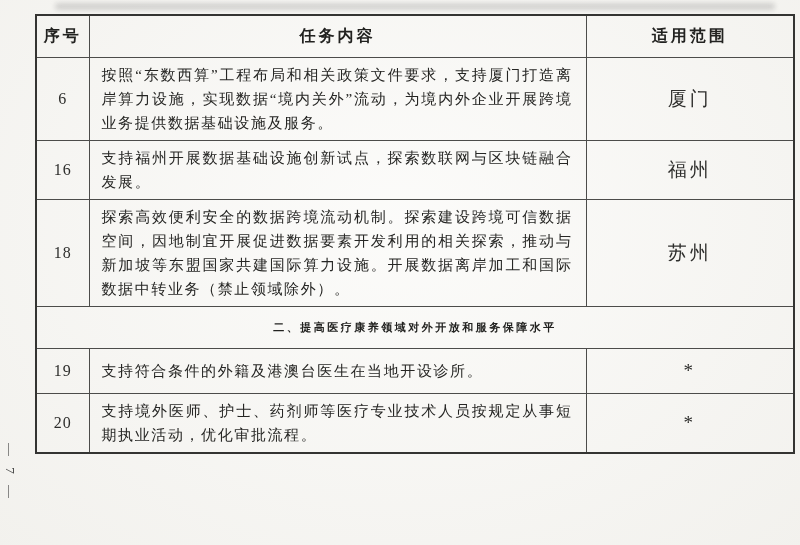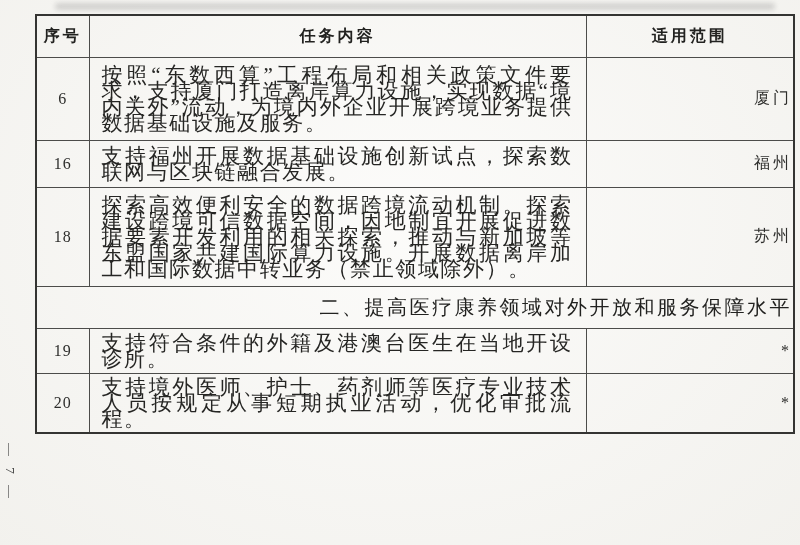--- a/index.html
+++ b/index.html
@@ -84,38 +84,38 @@
   td.no {
     text-align: center;
     vertical-align: middle;
     font-size: 16px;
     letter-spacing: 1px;
     color: #2e2e2c;
   }
   td.task {
     vertical-align: middle;
     text-align: justify;
-    font-size: 21px;
-    line-height: 16px;
+    font-size: 15px;
+    line-height: 24px;
     letter-spacing: 1.6px;
     padding: 5px 13px 5px 12px;
     color: #262624;
   }
   td.scope {
-    text-align: right;
+    text-align: center;
     vertical-align: middle;
-    font-size: 16px;
+    font-size: 19px;
     letter-spacing: 3px;
     color: #2e2e2c;
   }
   td.section-title {
-    text-align: right;
+    text-align: center;
     vertical-align: middle;
-    font-weight: normal;
-    font-size: 20px;
+    font-weight: bold;
+    font-size: 11px;
     letter-spacing: 2.5px;
     color: #222220;
   }
 </style>
 </head>
 <body>
 
 <div class="page">
   <div class="scan-smudge-top"></div>
 

